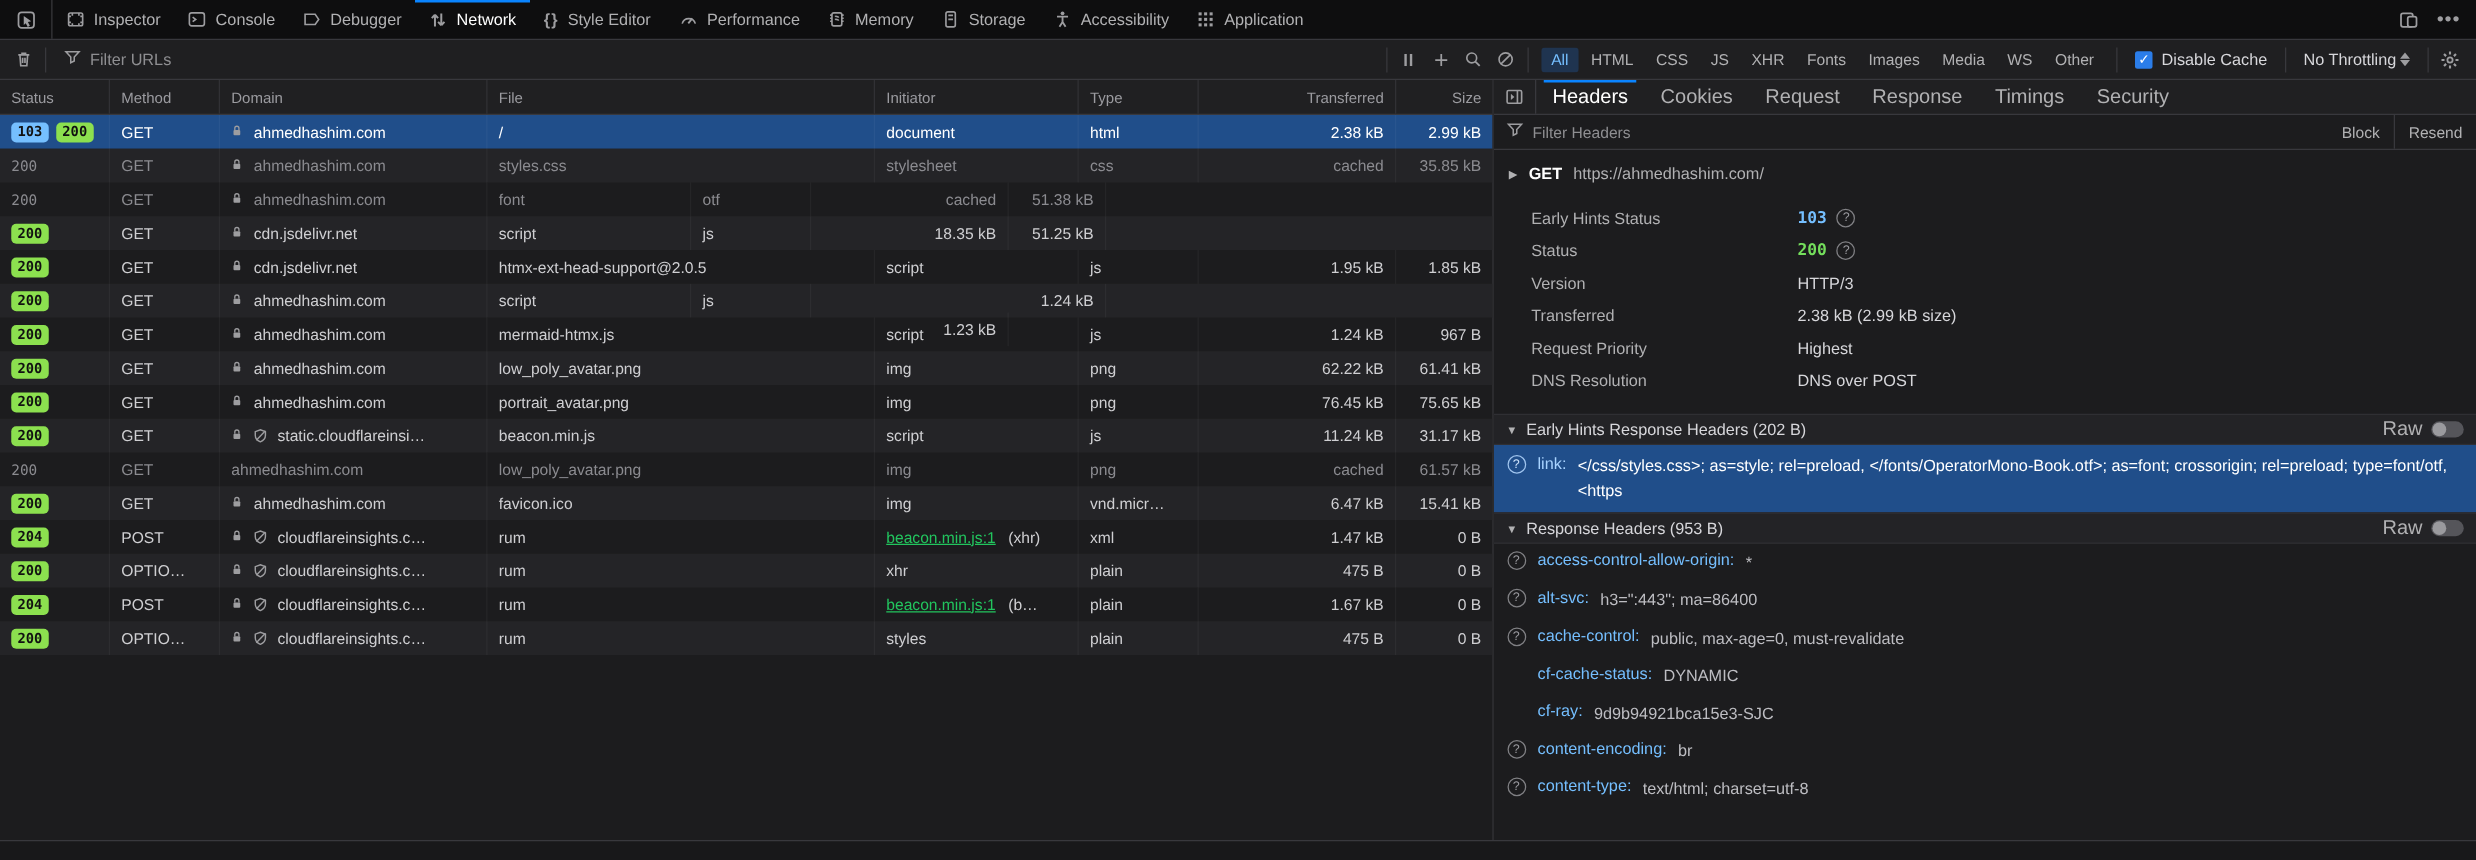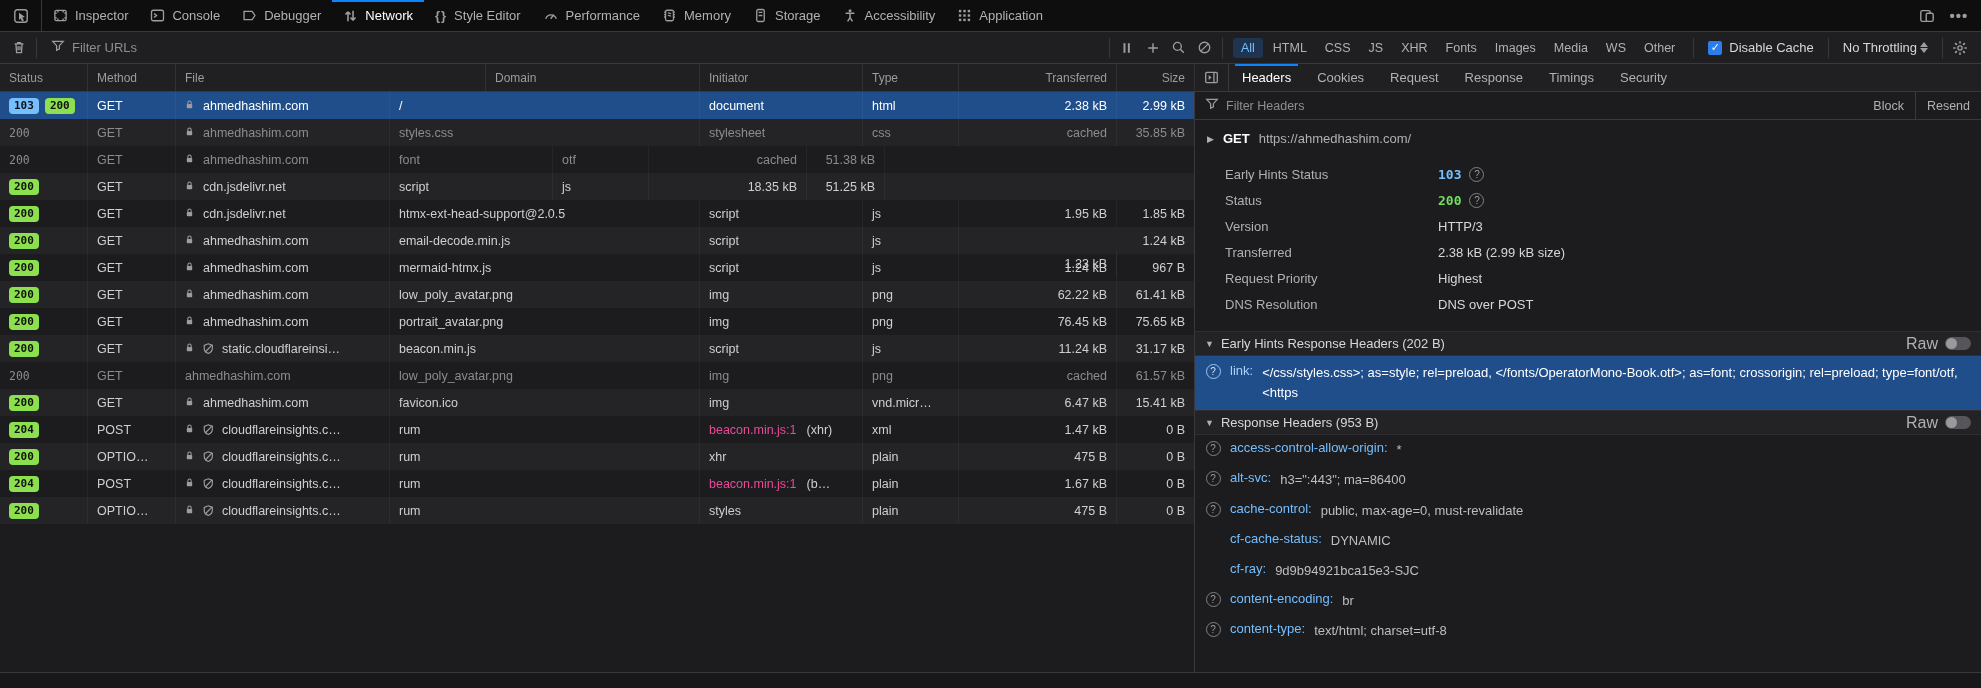--- a/index.html
+++ b/index.html
@@ -49,27 +49,27 @@
   .row.dim { color:#8b8b90; }
   .row.selected { background:#204e8a; color:#fff; }
   .cell { padding:0 9px; height:100%; display:flex; align-items:center; gap:6px;
     border-right:1px solid rgba(255,255,255,.045); overflow:hidden; white-space:nowrap; }
   .num { justify-content:flex-end; }
   .pill { font-family:"DejaVu Sans Mono", monospace; font-size:11px; font-weight:bold;
     padding:1px 5px; border-radius:4px; line-height:14px; }
   .pill.green { background:#8ce04f; color:#111; }
   .pill.blue  { background:#75bfff; color:#111; }
   .pill.plain { background:none; padding:1px 0; font-weight:normal; color:inherit; font-size:11.5px; }
-  .init-link { color:#ec4899; }
+  .init-link { color:#22c55e; text-decoration:underline; }
   .init-suffix { color:inherit; margin-left:4px; }
 
   
   .details { flex:1; display:flex; flex-direction:column; background:#1c1c1e; overflow:hidden; }
   .dtabs { height:28px; background:#202022; border-bottom:1px solid #38383d;
-    display:flex; align-items:stretch; color:#b1b1b3; font-size:13px; flex:none; }
+    display:flex; align-items:stretch; color:#b1b1b3; font-size:16px; flex:none; }
   .collapsebtn { width:34px; display:flex; align-items:center; justify-content:center;
     border-right:1px solid #38383d; }
   .dtab { display:flex; align-items:center; padding:0 13px; position:relative; }
   .dtab.active { color:#fff; }
   .dtab.active::before { content:""; position:absolute; top:0; left:6px; right:6px; height:2px; background:#0a84ff; }
   .dfilter { height:28px; border-bottom:1px solid #38383d; display:flex; align-items:center;
     color:#8e8e91; font-size:12.5px; flex:none; }
   .dfilter .fi { display:flex; align-items:center; gap:7px; padding-left:10px; flex:1; }
   .dfilter .act { color:#b1b1b3; padding:0 11px; height:100%; display:flex; align-items:center; }
   .dfilter .vsep { width:1px; height:100%; background:#38383d; }
@@ -312,22 +312,22 @@
         </svg>
       </span>
     </div>
 </div>
 
 <div class="main">
   <div class="netlist">
     <div class="cols" id="net-cols">
         <div class="col" style="width: 88px; flex: 0 0 auto;">Status</div>
         <div class="col" style="width: 88px; flex: 0 0 auto;">Method</div>
+        <div class="col" style="width: 214px; flex: 0 0 auto;">Domain</div>
         <div class="col" style="width: 310px; flex: 0 0 auto;">File</div>
-        <div class="col" style="width: 214px; flex: 0 0 auto;">Domain</div>
         <div class="col" style="width: 163px; flex: 0 0 auto;">Initiator</div>
         <div class="col" style="width: 96px; flex: 0 0 auto;">Type</div>
         <div class="col num" style="width: 158px; flex: 0 0 auto;">Transferred</div>
         <div class="col num" style="width: 78px; flex: 0 0 auto;">Size</div>
       </div>
     <div class="rows" id="net-rows">
         <div class="row selected">
           <div class="cell" style="width: 88px; flex: 0 0 auto;">
             <span class="pill blue">103</span>
             <span class="pill green">200</span>
@@ -433,21 +433,20 @@
           <div class="cell" style="width: 88px; flex: 0 0 auto;">GET</div>
           <div class="cell" style="width: 214px; flex: 0 0 auto;">
             <span style="display: inline-flex; align-items: center;">
               <svg class="ic" width="12" height="13" viewBox="0 0 16 16">
                 <rect class="fill" x="2.4" y="6" width="7.2" height="5.6" rx="1"></rect>
                 <path d="M3.8 6V4.2a2.2 2.2 0 014.4 0V6"></path>
               </svg>
             </span>
             <span style="overflow: hidden; text-overflow: ellipsis;">ahmedhashim.com</span>
           </div>
-          <div class="cell" style="width: 310px; flex: 0 0 auto;">email-decode.min.js</div>
           <div class="cell" style="width: 163px; flex: 0 0 auto;">script</div>
           <div class="cell" style="width: 96px; flex: 0 0 auto;">js</div>
           <div class="cell num" style="width: 158px; flex: 0 0 auto; margin-top: 46px;">1.23 kB</div>
           <div class="cell num" style="width: 78px; flex: 0 0 auto;">1.24 kB</div>
         </div>
         <div class="row">
           <div class="cell" style="width: 88px; flex: 0 0 auto;">
             <span class="pill green">200</span>
           </div>
           <div class="cell" style="width: 88px; flex: 0 0 auto;">GET</div>

